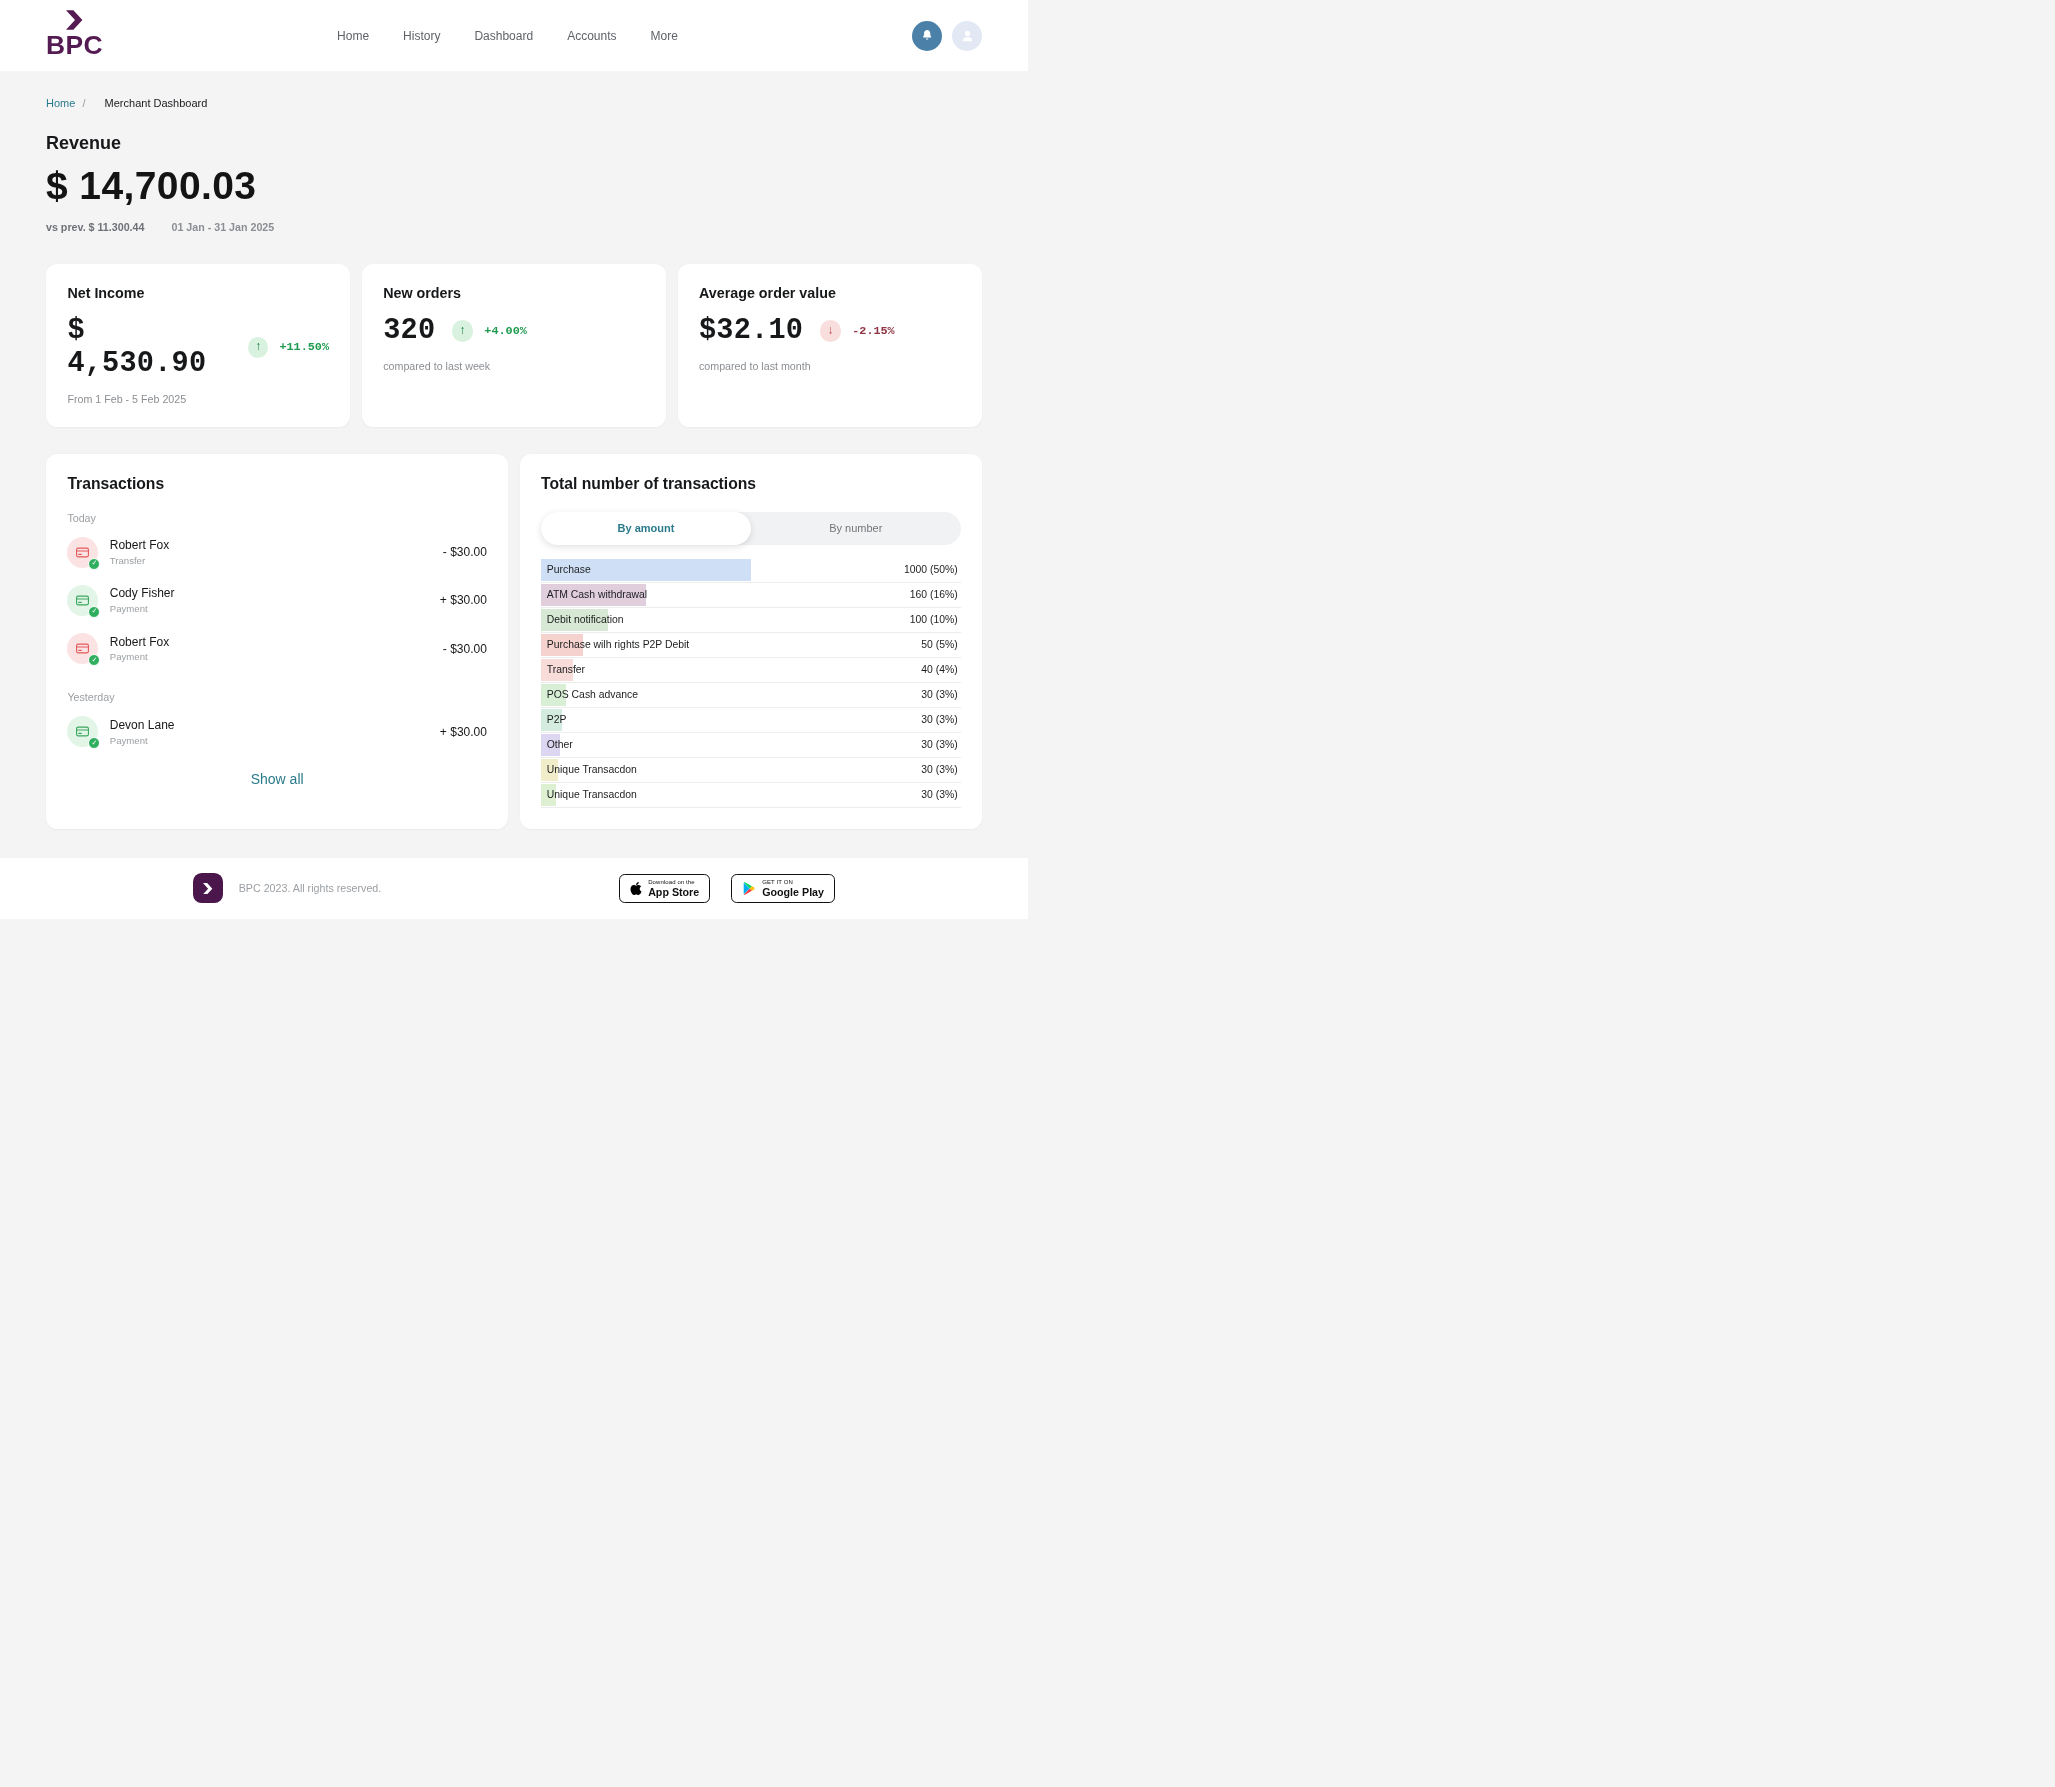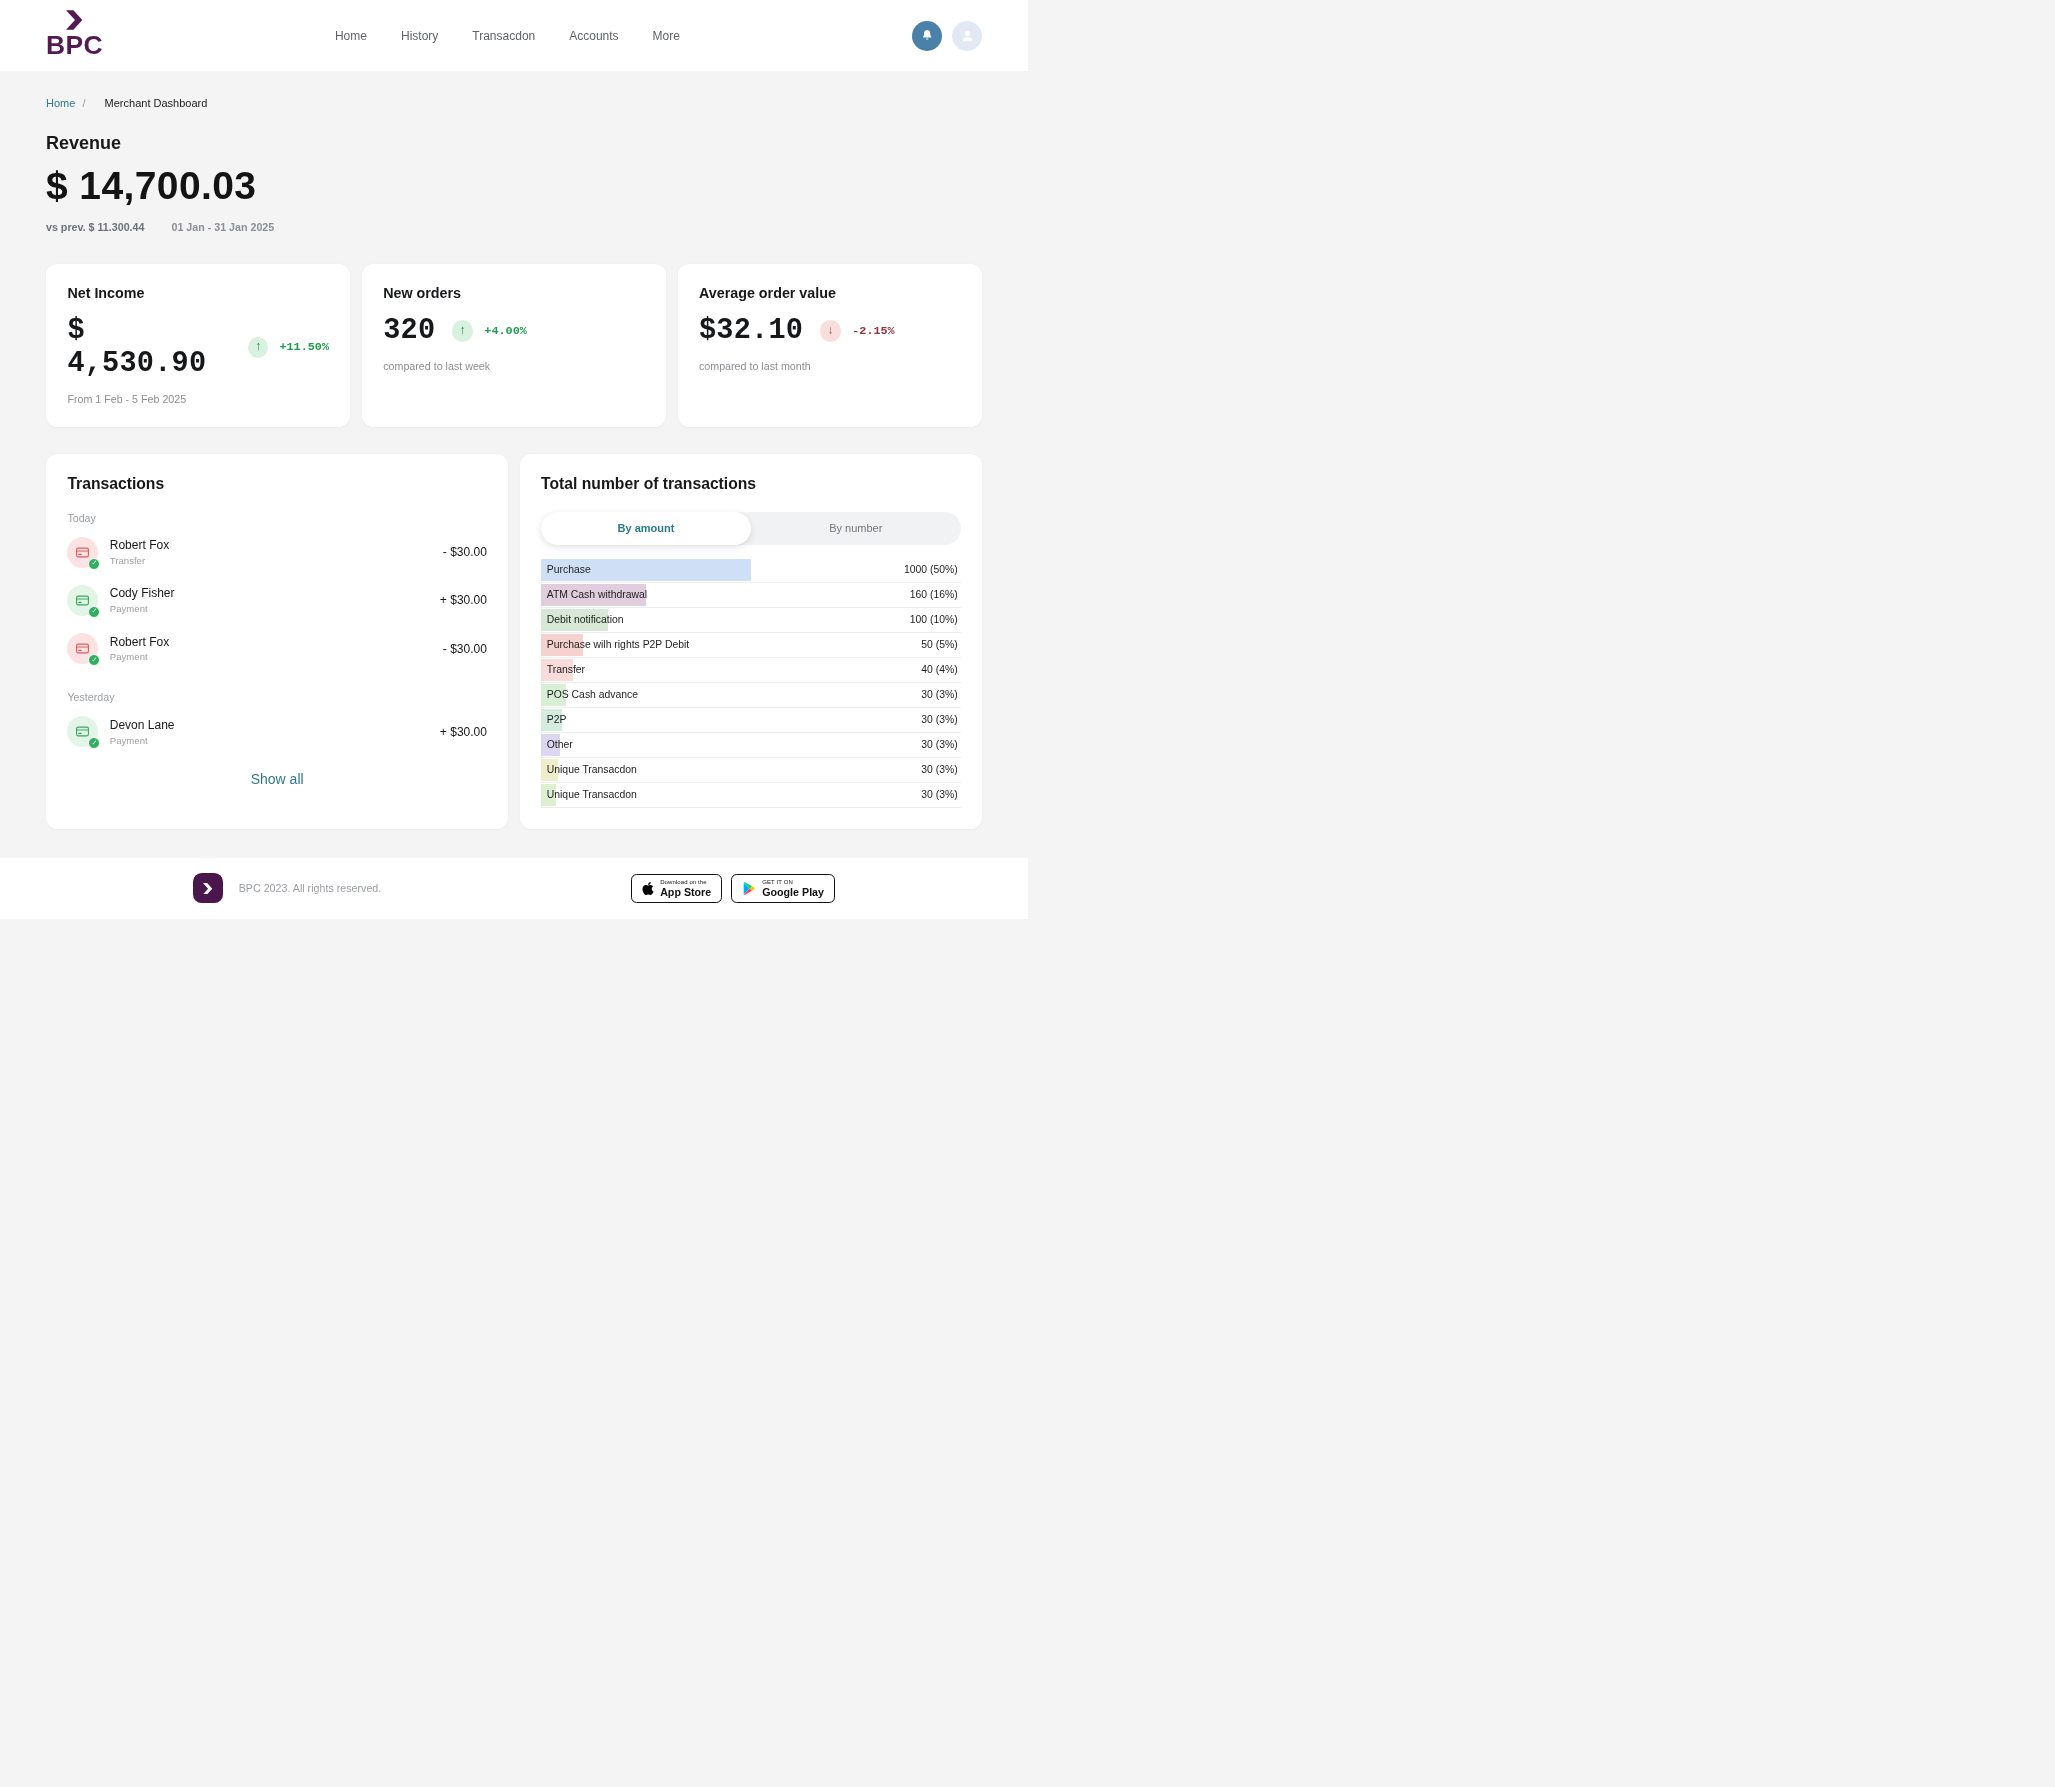--- a/index.html
+++ b/index.html
@@ -78,40 +78,40 @@
   .chart-row .bar { position:absolute; left:0; top:1.1px; bottom:1.1px; z-index:0; }
   .chart-label { position:relative; z-index:1; padding-left:5.7px; color:#1c1d1f; }
   .chart-value { position:relative; z-index:1; margin-left:auto; padding-right:2.9px; color:#1c1d1f; }
 
   
   footer.app-footer { margin-top:28.6px; background:#fff; padding:15.7px 46px; }
   .footer-inner { width:642px; margin:0 auto; display:flex; align-items:center; justify-content:space-between; }
   .f-left { display:flex; align-items:center; gap:15.7px; }
   .f-logo { width:30px; height:30px; border-radius:8.6px; background:#4a164b; display:flex; align-items:center; justify-content:center; }
   .f-copy { font-size:10.7px; color:#9b9fa3; }
-  .f-right { display:flex; align-items:center; gap:9px; }
+  .f-right { display:flex; align-items:center; gap:21px; }
   .store-badge { display:flex; align-items:center; gap:6.4px; height:28.6px; padding:0 10px; border:1.1px solid #111; border-radius:5.7px; background:#fff; text-decoration:none; color:#111; cursor:pointer; }
   .badge-text { display:flex; flex-direction:column; line-height:1.15; }
   .badge-text small { font-size:6px; letter-spacing:0.1px; }
   .badge-text b { font-size:10.7px; font-weight:700; }
 </style>
 </head>
 <body>
 
 <header class="app-header">
   <div class="logo">
     <svg width="16.4" height="20" viewBox="0 0 20 24">
         <polygon points="0,0 9,0 20,12 9,24 0,24 11,12" fill="#541a52"></polygon>
       </svg>
     <span class="logo-text">BPC</span>
   </div>
   <nav class="main-nav">
       <a class="nav-item">Home</a>
       <a class="nav-item">History</a>
-      <a class="nav-item">Transacdon</a>
+      <a class="nav-item">Dashboard</a>
       <a class="nav-item">Accounts</a>
       <a class="nav-item">More</a>
     </nav>
   <div class="header-actions">
     <button class="icon-btn bell-btn">
       <svg viewBox="0 0 24 24" width="14.3" height="14.3" fill="#fff">
           <path d="M12 3.2c-3 0-5.2 2.3-5.2 5.2v3.4l-1.6 2.8c-.3.5.1 1.2.7 1.2h12.2c.6 0 1-.7.7-1.2l-1.6-2.8V8.4c0-2.9-2.2-5.2-5.2-5.2zM10 17.5a2 2 0 0 0 4 0z"></path>
         </svg>
     </button>
     <button class="icon-btn avatar-btn">

